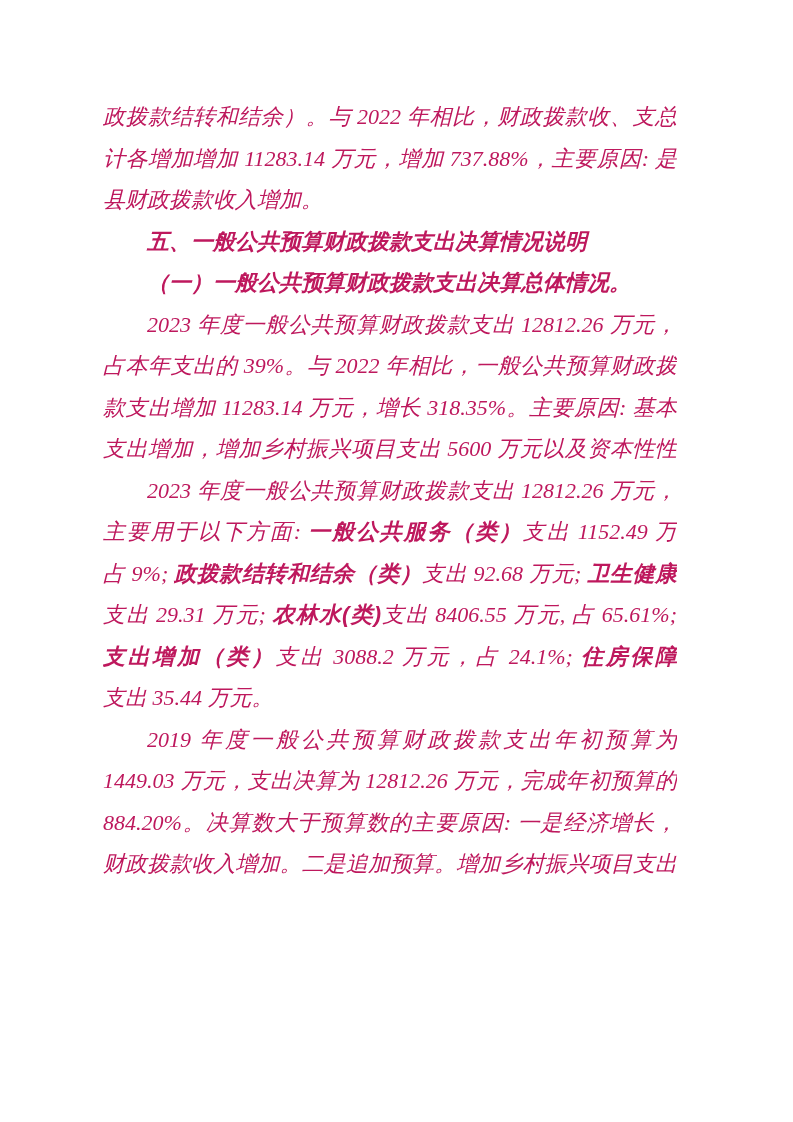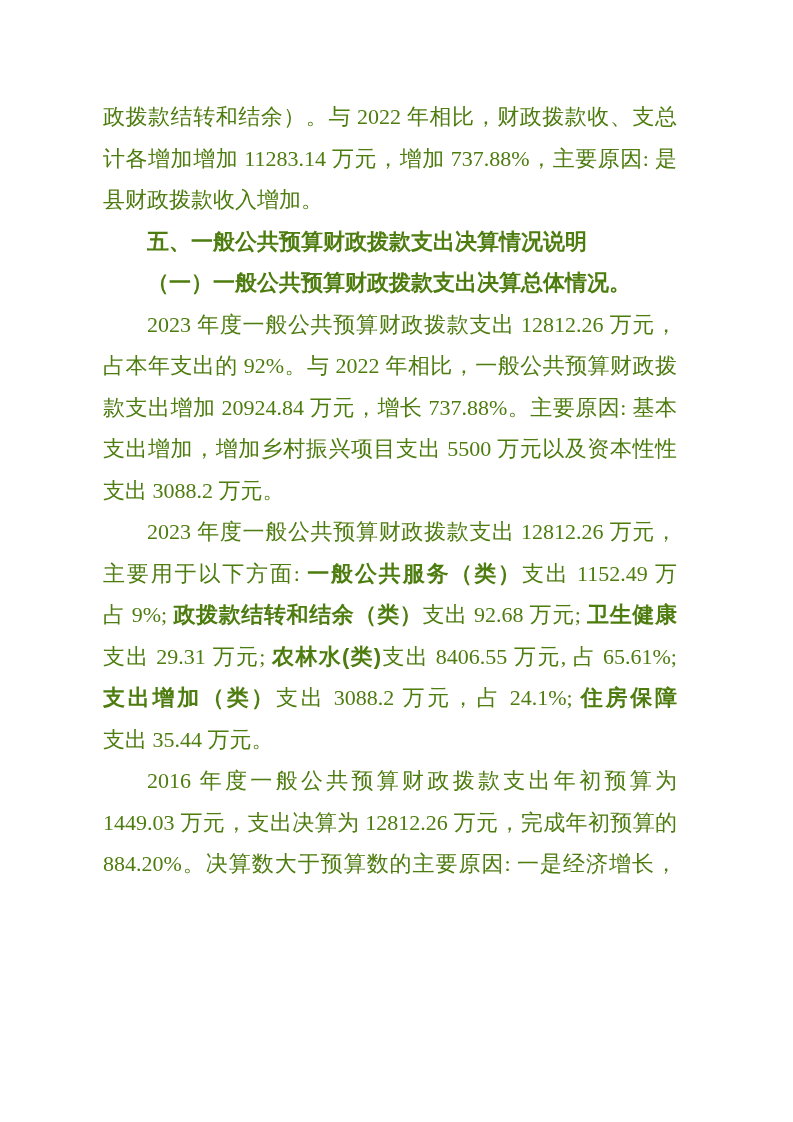--- a/index.html
+++ b/index.html
@@ -6,22 +6,23 @@
     margin: 0;
     padding: 0;
     background: #ffffff;
   }
   .page {
     position: relative;
     width: 793px;
     height: 1067px;
     background: #ffffff;
     overflow: hidden;
-    color: #4d7c0f;
+    color: #be185d;
     font-family: "Liberation Serif", "DejaVu Serif", serif;
+    font-style: italic;
   }
   .content {
     position: absolute;
     left: 103px;
     top: 96px;
     width: 574px;
   }
   .line {
     height: 41.5px;
     line-height: 41.5px;
@@ -48,27 +49,27 @@
 <body>
 
 <main class="page">
   <article class="content" id="text-block">
       <div class="line stretch"><span>政拨款结转和结余）。与 2022 年相比，财政拨款收、支总</span></div>
       <div class="line stretch"><span>计各增加增加 11283.14 万元，增加 737.88%，主要原因: 是</span></div>
       <div class="line"><span>县财政拨款收入增加。</span></div>
       <div class="line hei ind"><b class="hei">五、一般公共预算财政拨款支出决算情况说明</b></div>
       <div class="line hei ind"><b class="hei">（一）一般公共预算财政拨款支出决算总体情况。</b></div>
       <div class="line ind stretch"><span>2023 年度一般公共预算财政拨款支出 12812.26 万元，</span></div>
-      <div class="line stretch"><span>占本年支出的 92%。与 2022 年相比，一般公共预算财政拨</span></div>
-      <div class="line stretch"><span>款支出增加 20924.84 万元，增长 737.88%。主要原因: 基本</span></div>
-      <div class="line stretch"><span>支出增加，增加乡村振兴项目支出 5500 万元以及资本性性</span></div>
-      <div class="line"><span>支出 3088.2 万元。</span></div>
+      <div class="line stretch"><span>占本年支出的 39%。与 2022 年相比，一般公共预算财政拨</span></div>
+      <div class="line stretch"><span>款支出增加 11283.14 万元，增长 318.35%。主要原因: 基本</span></div>
+      <div class="line stretch"><span>支出增加，增加乡村振兴项目支出 5600 万元以及资本性性</span></div>
       <div class="line ind stretch"><span>2023 年度一般公共预算财政拨款支出 12812.26 万元，</span></div>
       <div class="line stretch"><span>主要用于以下方面: </span><b class="hei">一般公共服务（类）</b><span>支出 1152.49 万元，</span></div>
       <div class="line stretch"><span>占 9%; </span><b class="hei">政拨款结转和结余（类）</b><span>支出 92.68 万元; </span><b class="hei">卫生健康（类）</b></div>
       <div class="line stretch"><span>支出 29.31 万元; </span><b class="hei">农林水(类)</b><span>支出 8406.55 万元, 占 65.61%;</span></div>
       <div class="line stretch"><b class="hei">支出增加（类）</b><span>支出 3088.2 万元，占 24.1%; </span><b class="hei">住房保障（类）</b></div>
       <div class="line"><span>支出 35.44 万元。</span></div>
-      <div class="line ind stretch"><span>2016 年度一般公共预算财政拨款支出年初预算为</span></div>
+      <div class="line ind stretch"><span>2019 年度一般公共预算财政拨款支出年初预算为</span></div>
       <div class="line stretch"><span>1449.03 万元，支出决算为 12812.26 万元，完成年初预算的</span></div>
       <div class="line stretch"><span>884.20%。决算数大于预算数的主要原因: 一是经济增长，县</span></div>
+      <div class="line stretch"><span>财政拨款收入增加。二是追加预算。增加乡村振兴项目支出</span></div>
     </article>
 </main>
 
 </body></html>

